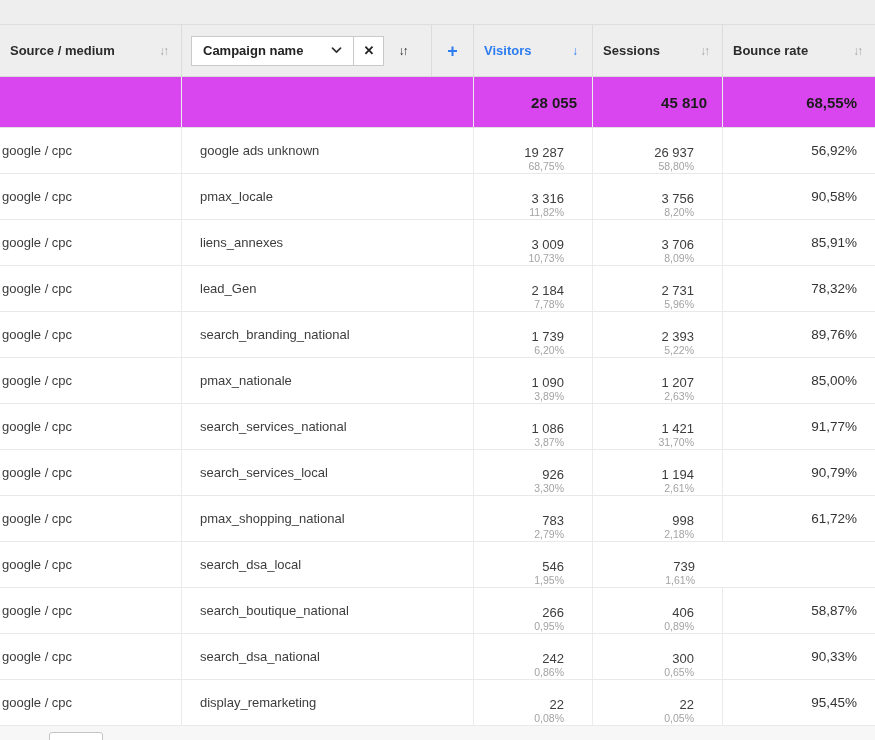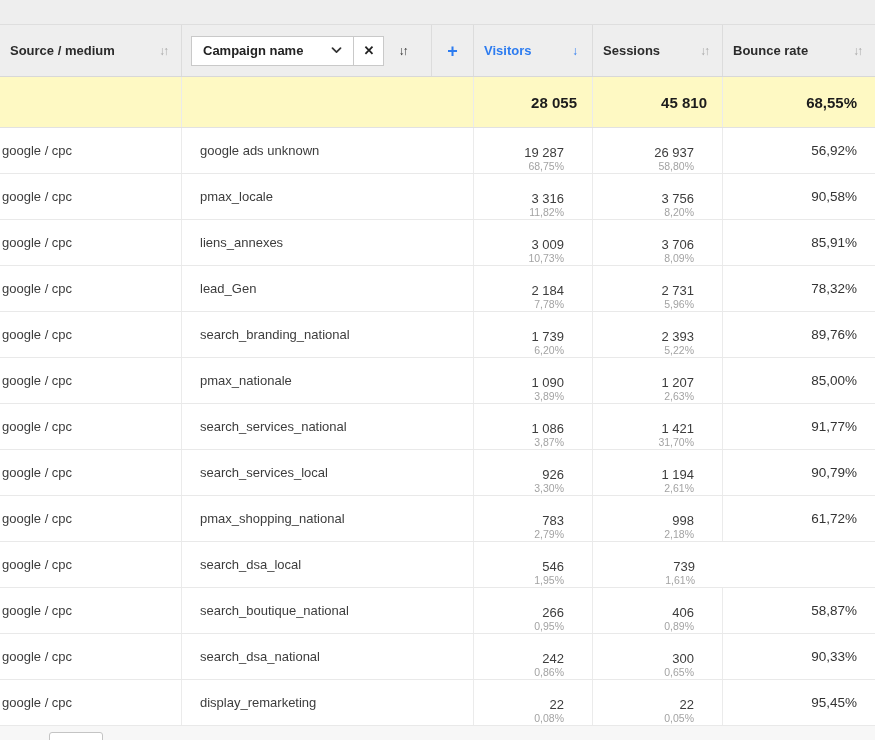--- a/index.html
+++ b/index.html
@@ -25,21 +25,21 @@
   .hcell.campaign { padding-left:9px; }
   .filter-control { display:flex; align-items:stretch; background:#ffffff; border:1px solid #c9c9c9; border-radius:0; height:30px; overflow:hidden; }
   .select-part { display:flex; align-items:center; gap:28px; padding:0 11px; cursor:pointer; }
   .select-part .sel-text { font-size:13px; font-weight:700; color:#222222; white-space:nowrap; }
   .close-part { display:flex; align-items:center; justify-content:center; width:30px; border-left:1px solid #c9c9c9; font-size:13px; font-weight:700; color:#222222; cursor:pointer; }
 
   .hcell.pluscol { justify-content:center; padding:0; }
   .plus-btn { color:#2d7cf0; font-size:18px; font-weight:700; cursor:pointer; line-height:1; }
 
   
-  .totals { display:grid; grid-template-columns:182px 292px 119px 130px 152px; height:51px; background:#fef9c3; border-bottom:1px solid #e2e2e2; }
+  .totals { display:grid; grid-template-columns:182px 292px 119px 130px 152px; height:51px; background:#d946ef; border-bottom:1px solid #e2e2e2; }
   .tcell { display:flex; align-items:center; justify-content:flex-end; border-right:1px solid #ebebeb; padding-right:15px; font-size:15px; font-weight:700; color:#1c1c1c; }
   .tcell:last-child { border-right:none; padding-right:18px; }
 
   
   .row { display:grid; grid-template-columns:182px 292px 119px 130px 152px; height:46px; background:#ffffff; border-bottom:1px solid #e9e9e9; }
   .cell { display:flex; align-items:center; border-right:1px solid #ebebeb; min-width:0; }
   .cell:last-child { border-right:none; }
   .c-source { padding-left:2px; font-size:13px; color:#3d3d3d; }
   .c-campaign { padding-left:18px; font-size:13px; color:#3d3d3d; }
   .c-num { flex-direction:column; align-items:flex-end; justify-content:flex-end; padding-right:28px; }

